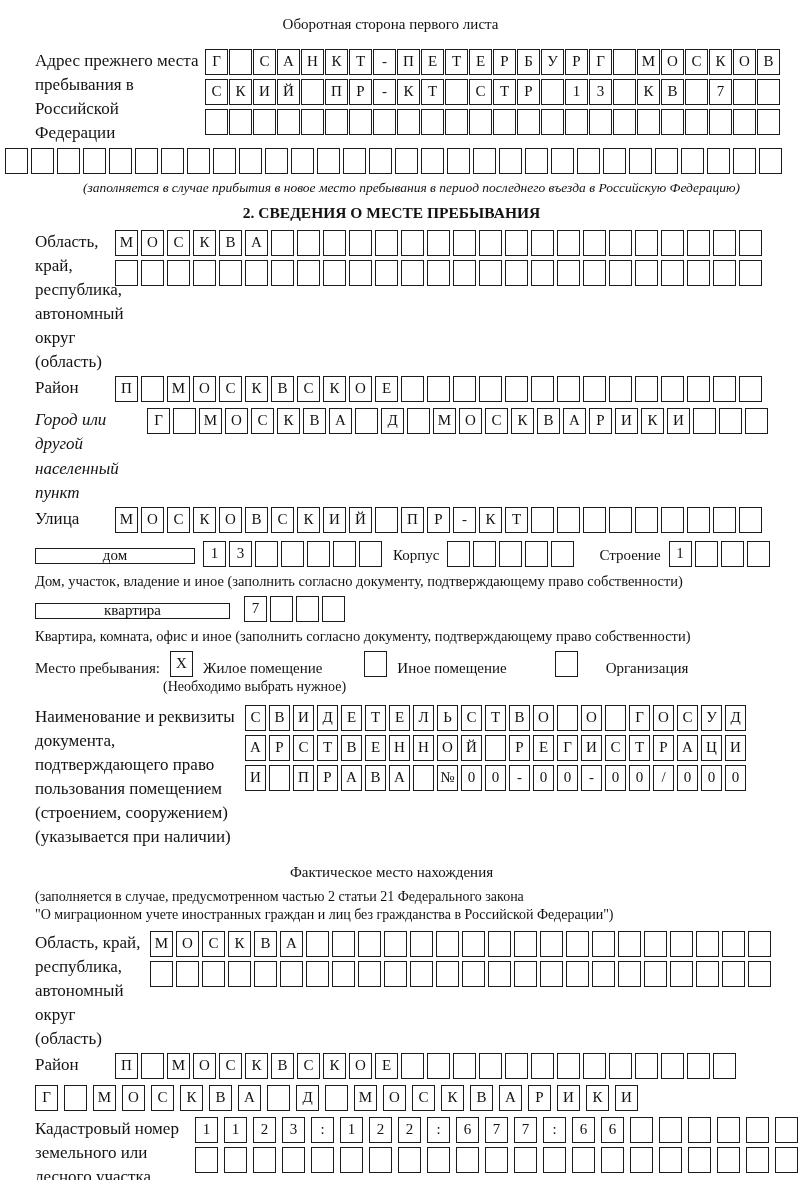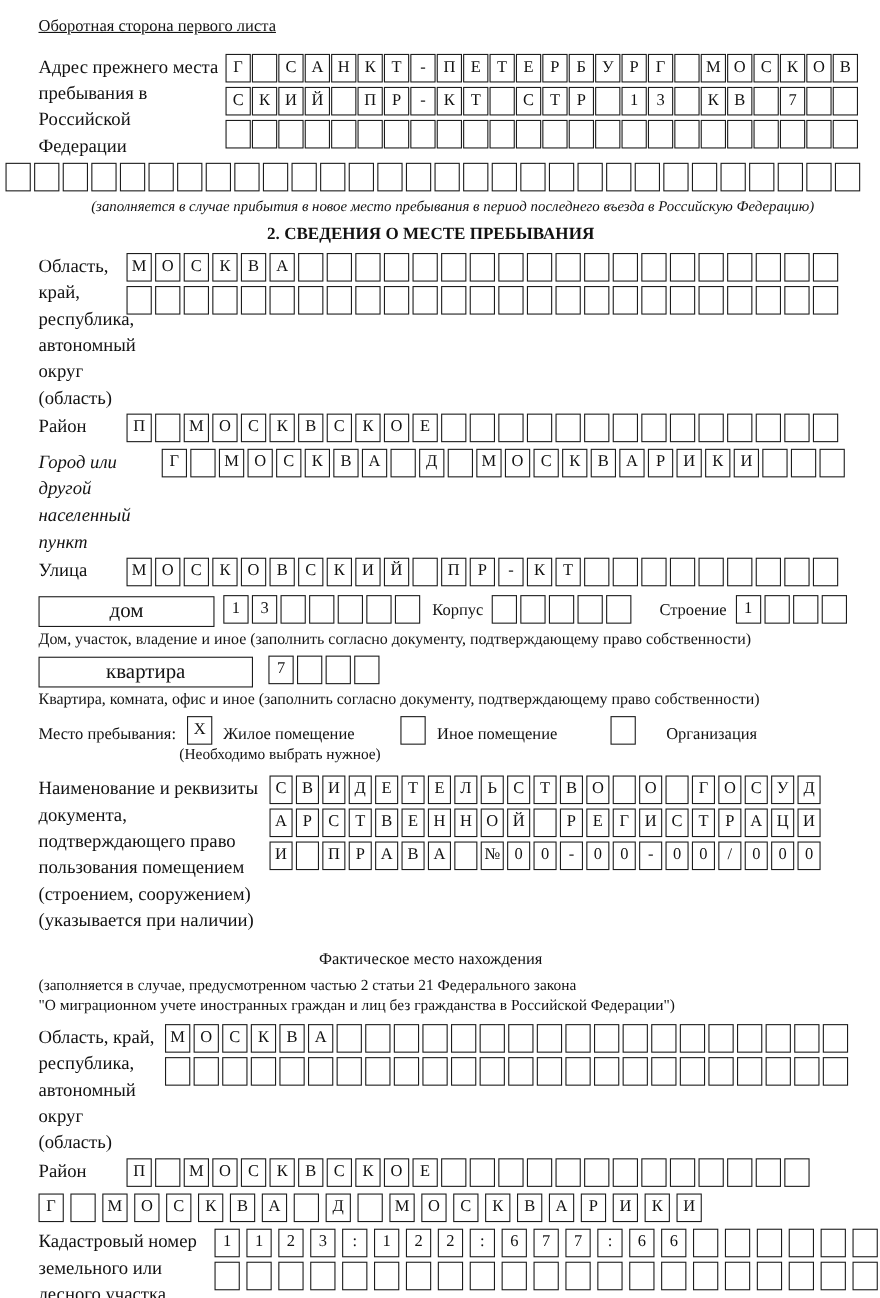--- a/index.html
+++ b/index.html
@@ -3,21 +3,21 @@
 <meta charset="utf-8">
 <style>
   html,body { margin:0; padding:0; }
   body {
     width:800px; height:1180px; box-sizing:border-box;
     padding:16px 12px 0 35px;
     background:#ffffff; color:#121212;
     font-family:"Liberation Serif", serif;
     overflow:hidden;
   }
-  .hnote { text-align:left; padding-right:42px; font-size:15px; margin-bottom:16px;text-decoration:underline; }
+  .hnote { text-align:center; padding-right:42px; font-size:15px; margin-bottom:16px; }
 
   
   .cell {
     display:inline-block; width:23px; height:26px; box-sizing:border-box;
     border:1.7px solid #1c1c1c; margin-right:3px; background:#fff;
     text-align:center; font-size:15px; line-height:22px; vertical-align:top;
   }
   .grid-row { white-space:nowrap; height:30px; }
   .addr  .cell { margin-right:1px; }        
   .tight .cell { width:21px; margin-right:3px; } 
@@ -28,22 +28,22 @@
   .w170 { width:170px; } .w80 { width:80px; } .w112 { width:112px;font-style:italic; }
   .w115 { width:115px; } .w160 { width:160px; } .w210 { width:210px; }
 
   .fullrow { margin-left:-30px; }
   .cap { font-size:13.5px; text-align:center; margin:2px 0 4px 0;font-style:italic; }
   .cap-left { font-size:14.5px; margin:2px 0 6px 0; }
   .sec-title { text-align:center; font-weight:bold; font-size:15.5px; margin:8px 40px 8px 0; }
 
   .house-line { display:flex; align-items:center; margin:4px 0 2px 0; }
   .bigbox {
-    border:1.7px solid #1c1c1c; height:28px; box-sizing:border-box;
-    display:flex; align-items:center; justify-content:center; font-size:19px;
+    border:1.7px solid #1c1c1c; height:16px; box-sizing:border-box;
+    display:flex; align-items:center; justify-content:center; font-size:15px;
   }
   .inline-lbl { font-size:15px; padding:0 8px; }
 
   .stay-line { display:flex; align-items:flex-end; font-size:15px; margin:0 0 2px 0; }
   .stay-line .cell { margin:0 10px 0 10px; }
   .need-note { font-size:14px; margin:0 0 10px 128px; }
 
   .fmn-title { text-align:center; font-weight:normal; font-size:15px; margin:14px 40px 8px 0; }
   .fmn-cap { font-size:14px; text-align:left; margin:0 40px 2px 0; }
 

